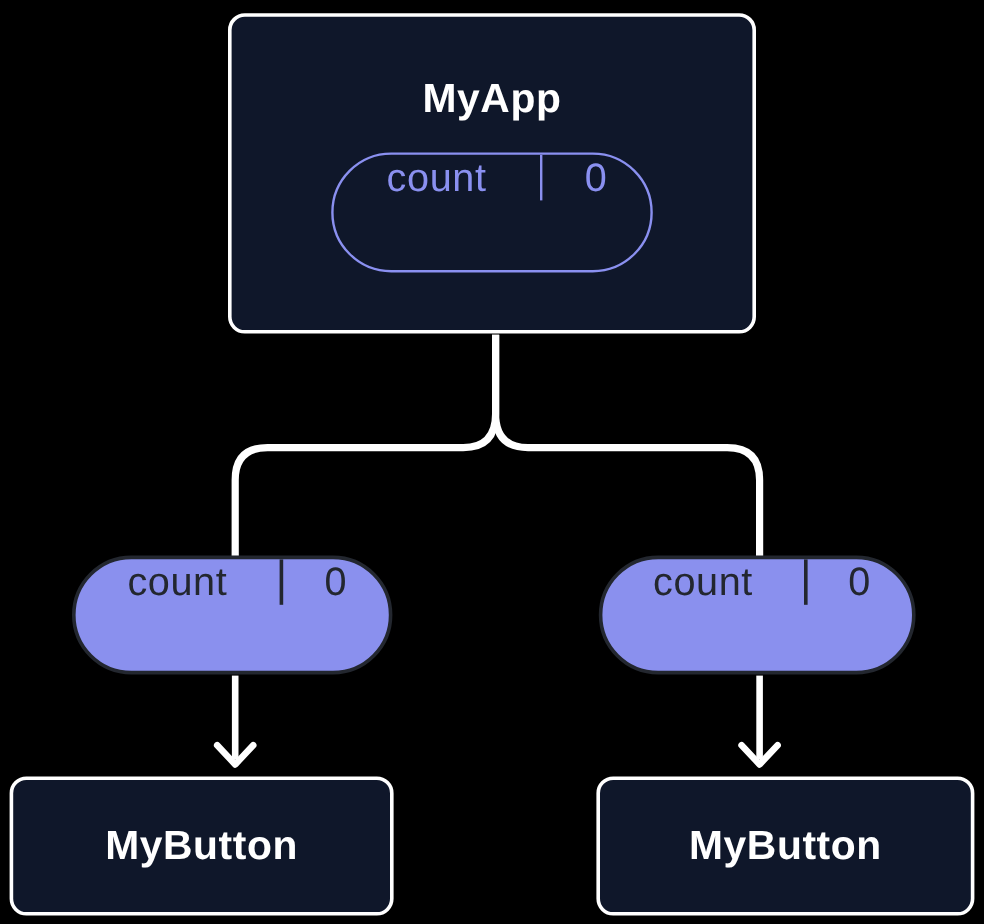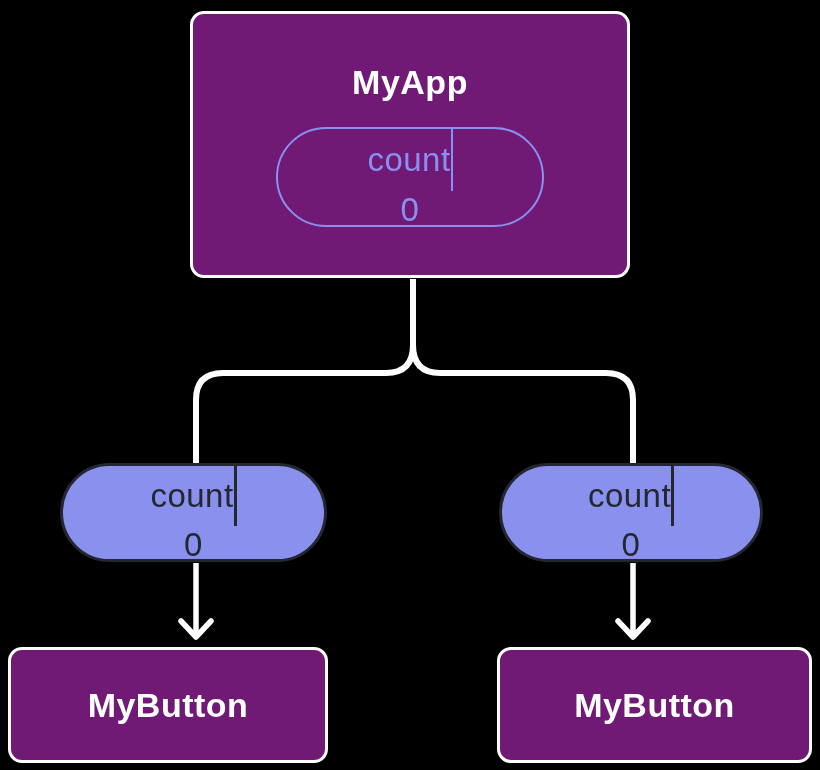--- a/index.html
+++ b/index.html
@@ -13,21 +13,21 @@
   }
   .stage {
     position: relative;
     width: 820px;
     height: 770px;
     background: #000000;
   }
   
   .node {
     position: absolute;
-    background: #701a75;
+    background: #0f172a;
     border: 3px solid #ffffff;
     border-radius: 14px;
     box-sizing: border-box;
     display: flex;
     flex-direction: column;
     align-items: center;
     justify-content: center;
   }
   .node-title {
     color: #ffffff;
@@ -47,24 +47,23 @@
     width: 320px; height: 116px;
   }
   .node-child-right {
     left: 497px; top: 647px;
     width: 315px; height: 116px;
   }
   
   .pill {
     box-sizing: border-box;
     display: flex;
-    align-items: center;
+    align-items: flex-start;
     border-radius: 999px;
     overflow: hidden;
-    flex-direction: column;
   }
   .pill-seg {
     display: flex;
     align-items: center;
     justify-content: center;
     font-size: 33px;
     letter-spacing: 0.5px;
   }
   .pill-seg.key { flex: 0 0 65%; }
   .pill-seg.val { flex: 1 1 auto; }

